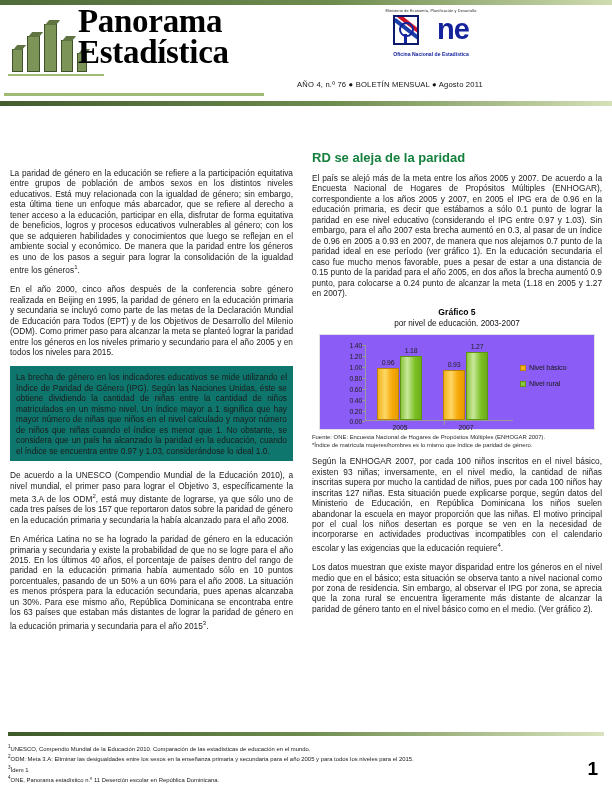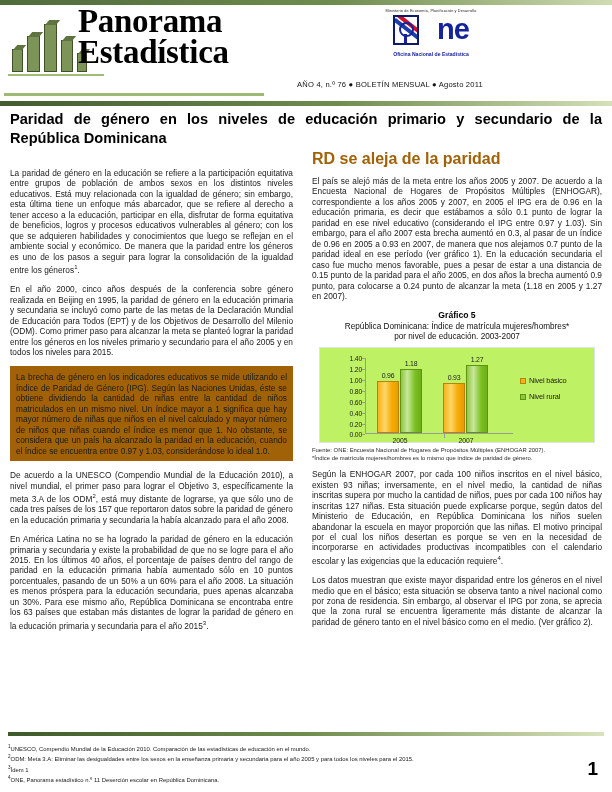--- a/index.html
+++ b/index.html
@@ -192,35 +192,35 @@
     width: 283px;
   }
   .col-right {
     position: absolute;
     left: 312px; top: 150px;
     width: 290px;
   }
   .section-head {
     font-family: "Liberation Sans", sans-serif;
     font-weight: bold;
-    font-size: 16px;
-    color: #a16207;
+    font-size: 13px;
+    color: #15803d;
     margin: 0 0 8px 0;
   }
   p.body {
     margin: 0 0 9px 0;
     font-size: 8.3px;
     line-height: 10.45px;
     text-align: justify;
     color: #1a1a1a;
   }
   p.body sup { font-size: 6px; }
 
   .callout {
-    background: #a16207;
+    background: #0f766e;
     padding: 6px 6px 5px 6px;
     margin: 1px 0 9px 0;
     box-sizing: border-box;
   }
   .callout p {
     margin: 0;
     font-size: 8.3px;
     line-height: 10.45px;
     text-align: justify;
     color: #1a1a1a;
@@ -239,21 +239,21 @@
     text-align: center;
     font-size: 8.2px;
     line-height: 10px;
     color: #111;
     margin-bottom: 5px;
   }
   .chart-box {
     position: relative;
     width: 276px; height: 96px;
     margin: 0 auto;
-    background: #bef264;
+    background: #8b5cf6;
     border: 1px solid #e2e2e2;
     box-sizing: border-box;
   }
   .plot {
     position: absolute;
     left: 45px; top: 10px;
     width: 148px; height: 76px;
   }
   .axis-v {
     position: absolute;
@@ -419,21 +419,20 @@
         <div class="one-ne">ne</div>
       </div>
       <div class="one-caption">Oficina Nacional de Estadística</div>
     </div>
 
     <div class="issue-line">AÑO 4, n.º 76 ● BOLETÍN MENSUAL ● Agosto 2011</div>
   </div>
 
   <div class="header-rule"></div>
 
-  <div class="doc-title">Paridad de género en los niveles de educación primario y secundario de la República Dominicana</div>
 
   <div class="col-left">
 
     <p class="body"><span>La paridad de género en la educación se refiere a la participación equitativa entre grupos de población de ambos sexos en los distintos niveles educativos. Está muy relacionada con la igualdad de género; sin embargo, esta última tiene un enfoque más abarcador, que se refiere al derecho a tener acceso a la educación, participar en ella, disfrutar de forma equitativa de beneficios, logros y procesos educativos vulnerables al género; con los que se adquieren habilidades y conocimientos que luego se reflejan en el ambiente social y económico. De manera que la paridad entre los géneros es uno de los pasos a seguir para lograr la consolidación de la igualdad entre los géneros</span><sup>1</sup><span>.</span></p>
 
     <p class="body">En el año 2000, cinco años después de la conferencia sobre género realizada en Beijing en 1995,  la paridad de género en la educación primaria y secundaria se incluyó como parte de las metas de la Declaración Mundial de Educación para Todos (EPT) y de los Objetivos de Desarrollo del Milenio (ODM). Como primer paso para alcanzar la meta se planteó lograr la paridad entre los géneros en los niveles primario y secundario para el año 2005 y en todos los niveles para 2015.</p>
 
     <div class="callout">
       <p>La brecha de género en los indicadores educativos se mide utilizando el índice de Paridad de Género (IPG). Según las Naciones Unidas, éste se obtiene dividiendo la cantidad de niñas entre la cantidad de niños matriculados en un mismo nivel. Un índice mayor a 1 significa que hay mayor número de niñas que niños en el nivel calculado y mayor número de niños que niñas cuando el índice es menor que 1. No obstante, se considera que un país ha alcanzado la paridad en la educación, cuando el índice se encuentra entre 0.97 y 1.03, considerándose lo ideal 1.0.</p>
     </div>
@@ -445,21 +444,20 @@
 
   <div class="col-right">
 
     <div class="section-head">RD se aleja de la paridad</div>
 
     <p class="body">El país se alejó más de la meta entre los años 2005 y 2007. De acuerdo a la Encuesta Nacional de Hogares de Propósitos Múltiples (ENHOGAR), correspondiente a los años 2005 y 2007, en 2005 el IPG era de 0.96 en la educación primaria, es decir que estábamos a sólo 0.1 punto de lograr la paridad en ese nivel educativo (considerando el IPG entre 0.97 y 1.03). Sin embargo, para el año 2007 esta brecha aumentó en 0.3, al pasar de un índice de 0.96 en 2005 a 0.93 en 2007, de manera que nos alejamos 0.7 punto de la paridad ideal en ese período (ver gráfico 1). En la educación secundaria el caso fue mucho menos favorable, pues a pesar de estar a una distancia de 0.15 punto de la paridad para el año 2005, en dos años la brecha aumentó 0.9 punto, para colocarse a 0.24 punto de alcanzar la meta (1.18 en 2005 y 1.27 en 2007).</p>
 
     <div class="fig-wrap">
       <div class="fig-num">Gráfico 5</div>
       <div class="fig-title">
-        <div>República Dominicana: Índice de matrícula mujeres/hombres*</div>
         <div>por nivel de educación. 2003-2007</div>
       </div>
 
       <div class="chart-box">
         <div class="plot">
           <div class="axis-v"></div>
           <div class="axis-h"></div>
           <div id="yticks">
               <div class="ytick" style="top: 0px;">1.40</div>
               <div class="ytick-mark" style="top: 0px;"></div>

